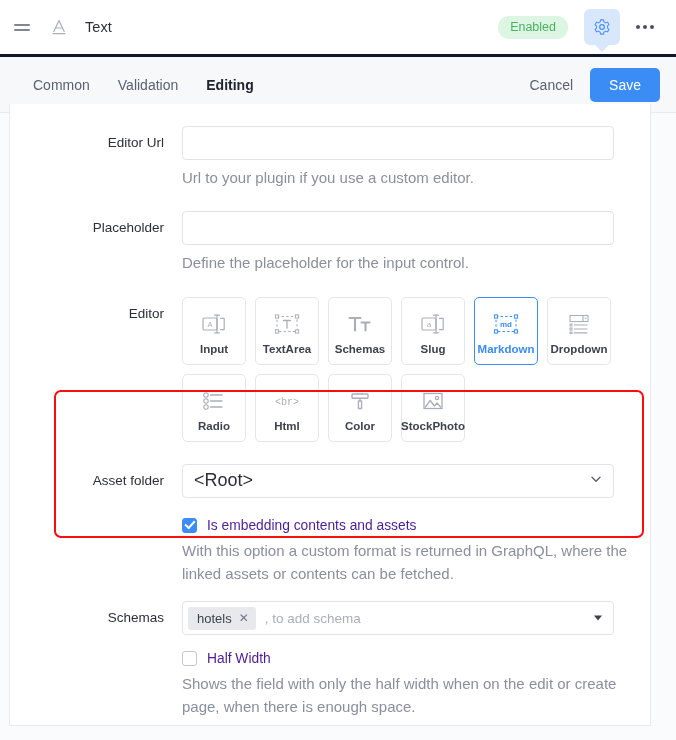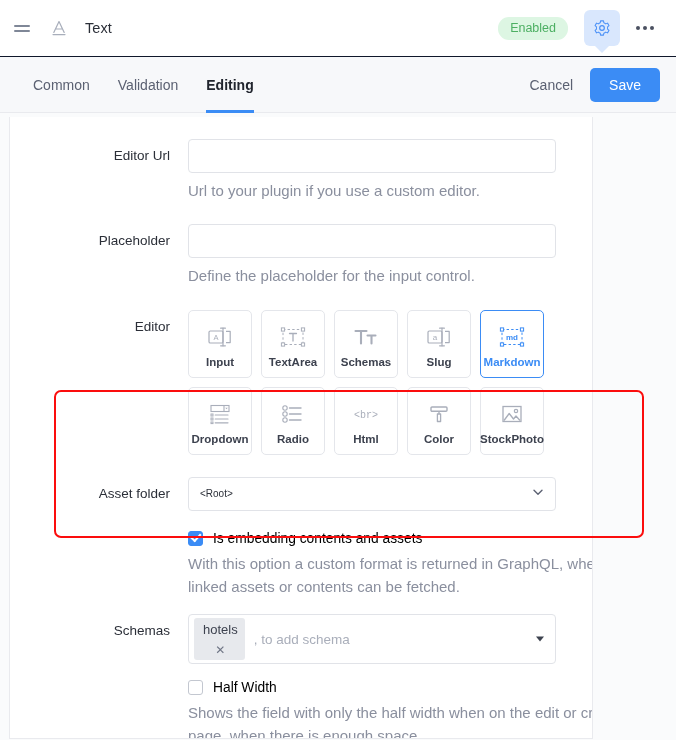--- a/index.html
+++ b/index.html
@@ -15,21 +15,21 @@
     width: 676px; height: 740px;
     background: #fafbfc;
     overflow: hidden;
   }
 
   
   .header {
     position: absolute; left: 0; top: 0;
     width: 676px; height: 57px;
     background: #ffffff;
-    border-bottom: 1px solid #0f172a;
+    border-bottom: 3px solid #0f172a;
     display: flex; align-items: center;
   }
   .drag-handle {
     margin-left: 14px; width: 20px; height: 20px;
     display: flex; flex-direction: column; justify-content: center; gap: 3px;
     cursor: grab;
   }
   .drag-handle i { display: block; width: 16px; height: 2px; background: #7f8797; border-radius: 1px; }
   .type-icon {
     margin-left: 13px; width: 24px; height: 24px;
@@ -94,27 +94,26 @@
     font-family: inherit; padding: 0;
   }
   .btn-save {
     background: #3b8cf5; color: #fff; border: none; border-radius: 5px;
     font-size: 14px; padding: 9px 19px; cursor: pointer;
     font-family: inherit;
   }
 
   
   .card {
-    position: absolute; left: 9px; top: 117px;
-    width: 584px; height: 622px;
+    position: absolute; left: 9px; top: 104px;
+    width: 642px; height: 622px;
     background: #ffffff;
     border: 1px solid #e9eaee;
     border-top: none;
     overflow: hidden;
-    padding-left: 6px;
   }
 
   .form { position: relative; padding: 22px 0 0 0; }
 
   .row { display: flex; align-items: flex-start; padding: 0 36px 0 0; }
   .lbl {
     width: 172px; flex: 0 0 172px;
     text-align: right; padding-right: 18px;
     font-size: 13.5px; color: #2b2f38;
     padding-top: 9px;
@@ -155,21 +154,21 @@
   .ed-item.selected { border: 1.5px solid #3b8cf5; }
   .ed-item.selected .ed-ico { color: #3b8cf5; }
   .ed-item.selected .ed-lbl { color: #3b8cf5; }
 
   
   .select-wrap { position: relative; }
   .select-box {
     width: 100%; height: 34px;
     border: 1px solid #e1e3e8; border-radius: 4px;
     background: #fff;
-    font-size: 10px; color: #2b2f38;
+    font-size: 18px; color: #2b2f38;
     display: flex; align-items: center;
     padding: 0 30px 0 11px;
     cursor: pointer;
   }
   .chev {
     position: absolute; right: 11px; top: 50%; transform: translateY(-50%);
     color: #5b6172; pointer-events: none;
   }
 
   
@@ -180,39 +179,38 @@
     display: inline-flex; align-items: center; justify-content: center;
     cursor: pointer; flex: 0 0 15px;
   }
   .chk.checked { background: #3b8cf5; border-color: #3b8cf5; }
   .chk.checked:after {
     content: ""; display: block;
     width: 4px; height: 8px;
     border: solid #fff; border-width: 0 2px 2px 0;
     transform: rotate(42deg) translate(-1px,-1px);
   }
-  .chk-lbl { font-size: 13.8px; color: #000000; margin-left: 10px; }
+  .chk-lbl { font-size: 13.8px; color: #4c1d95; margin-left: 10px; }
 
   
   .tag-input {
     position: relative;
     width: 100%; min-height: 34px;
     border: 1px solid #e1e3e8; border-radius: 4px;
     background: #fff;
     display: flex; align-items: center;
     padding: 0 28px 0 5px;
     cursor: text;
   }
   .tag {
     background: #e7e9ed; color: #3d424f;
     font-size: 13px; border-radius: 3px;
     padding: 4px 7px 4px 9px;
     display: inline-flex; align-items: center; gap: 7px;
     margin: 3px 3px 3px 0;
-    flex-direction: column;
   }
   .tag-x { color: #6f7585; font-size: 12px; cursor: pointer; line-height: 1; }
   .tag-ph { font-size: 13.5px; color: #a9aeba; margin-left: 6px; }
   .caret-dn {
     position: absolute; right: 11px; top: 50%; transform: translateY(-50%);
     width: 0; height: 0;
     border-left: 4.5px solid transparent; border-right: 4.5px solid transparent;
     border-top: 5.5px solid #3d424f;
     pointer-events: none;
   }

